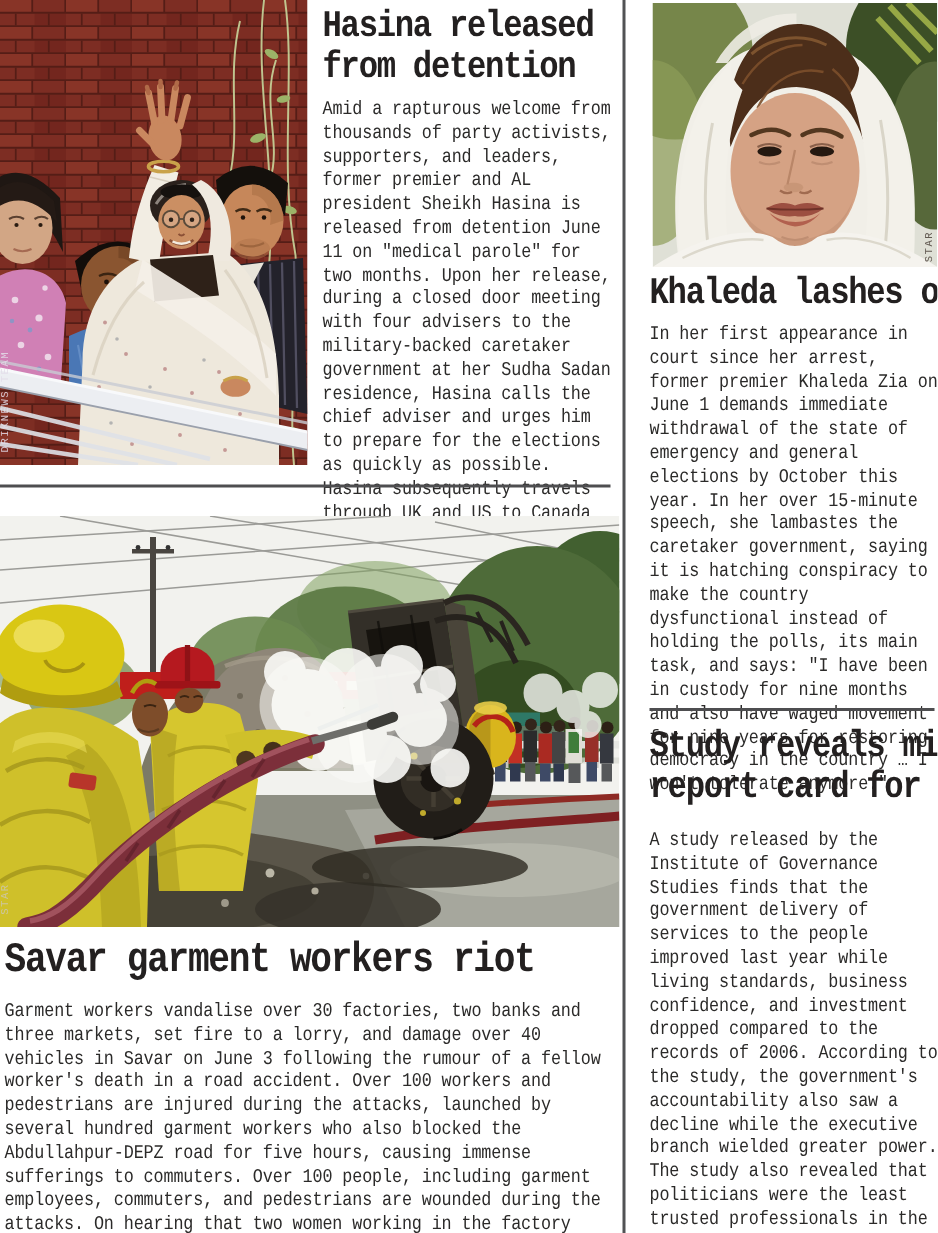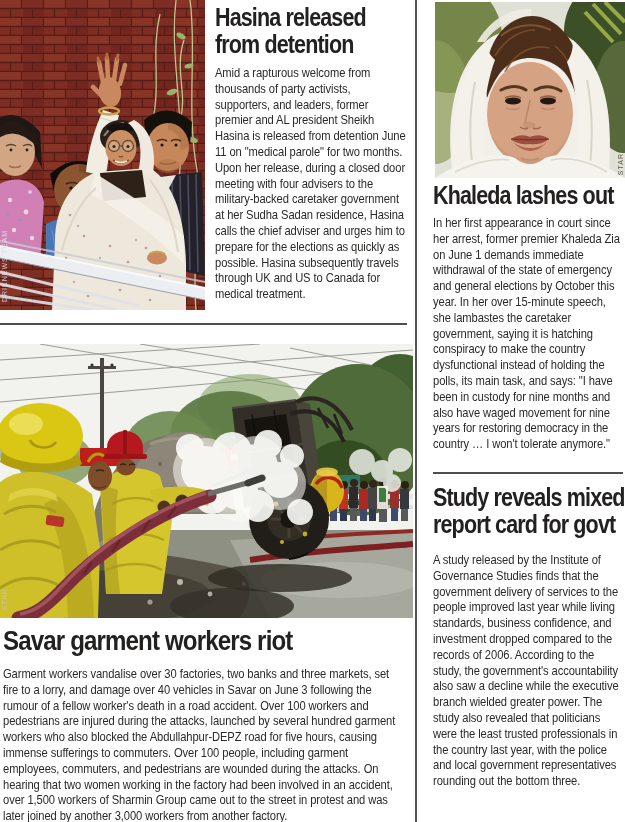--- a/index.html
+++ b/index.html
@@ -1,17 +1,17 @@
 <!DOCTYPE html>
 <html><head>
 <meta charset="utf-8">
 <style>
   html,body{margin:0;padding:0;background:#ffffff;}
   .page{position:relative;width:625px;height:822px;background:#ffffff;overflow:hidden;
-        font-family:Liberation Sans, sans-serif;color:#2b2a29;}
+        font-family:Liberation Mono, monospace;color:#2b2a29;}
   .photo{position:absolute;margin:0;padding:0;overflow:hidden;}
   .photo svg{display:block;}
   .credit{position:absolute;writing-mode:vertical-rl;transform:rotate(180deg);
           font-size:7px;letter-spacing:1px;line-height:1;opacity:.85;}
   .article{position:absolute;transform:scaleX(.86);transform-origin:0 0;}
   .article h1{margin:0;font-weight:bold;color:#232020;font-size:25px;line-height:27px;
               letter-spacing:-1px;white-space:pre-line;width:max-content;}
   .article p{margin:0;font-size:13px;line-height:15.8px;letter-spacing:-.1px;color:#2b2a29;}
   .article-hasina{left:215px;top:4px;width:224px;}
   .article-hasina p{margin-top:7px;}

